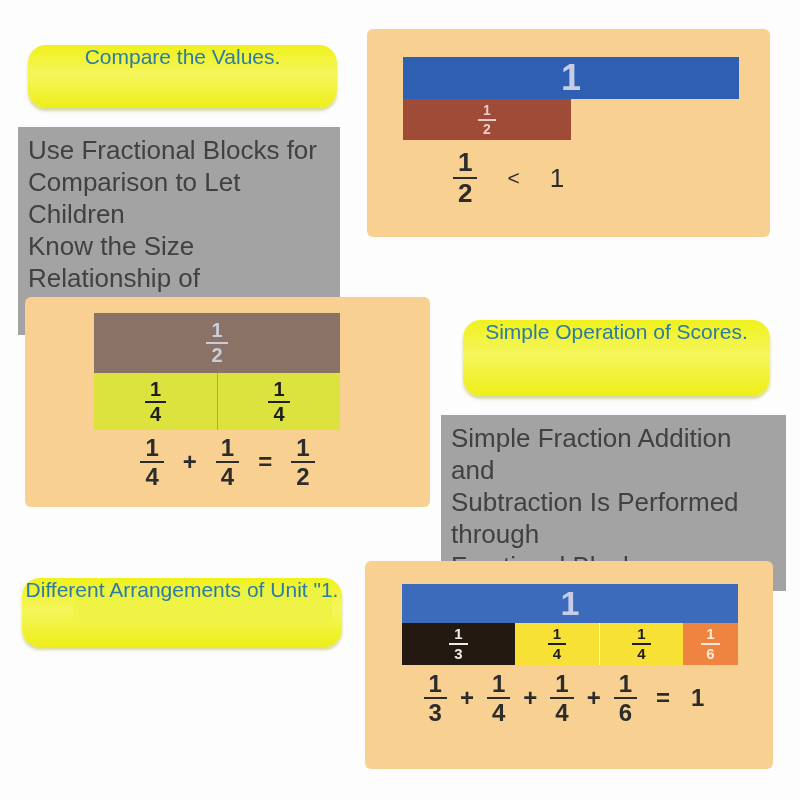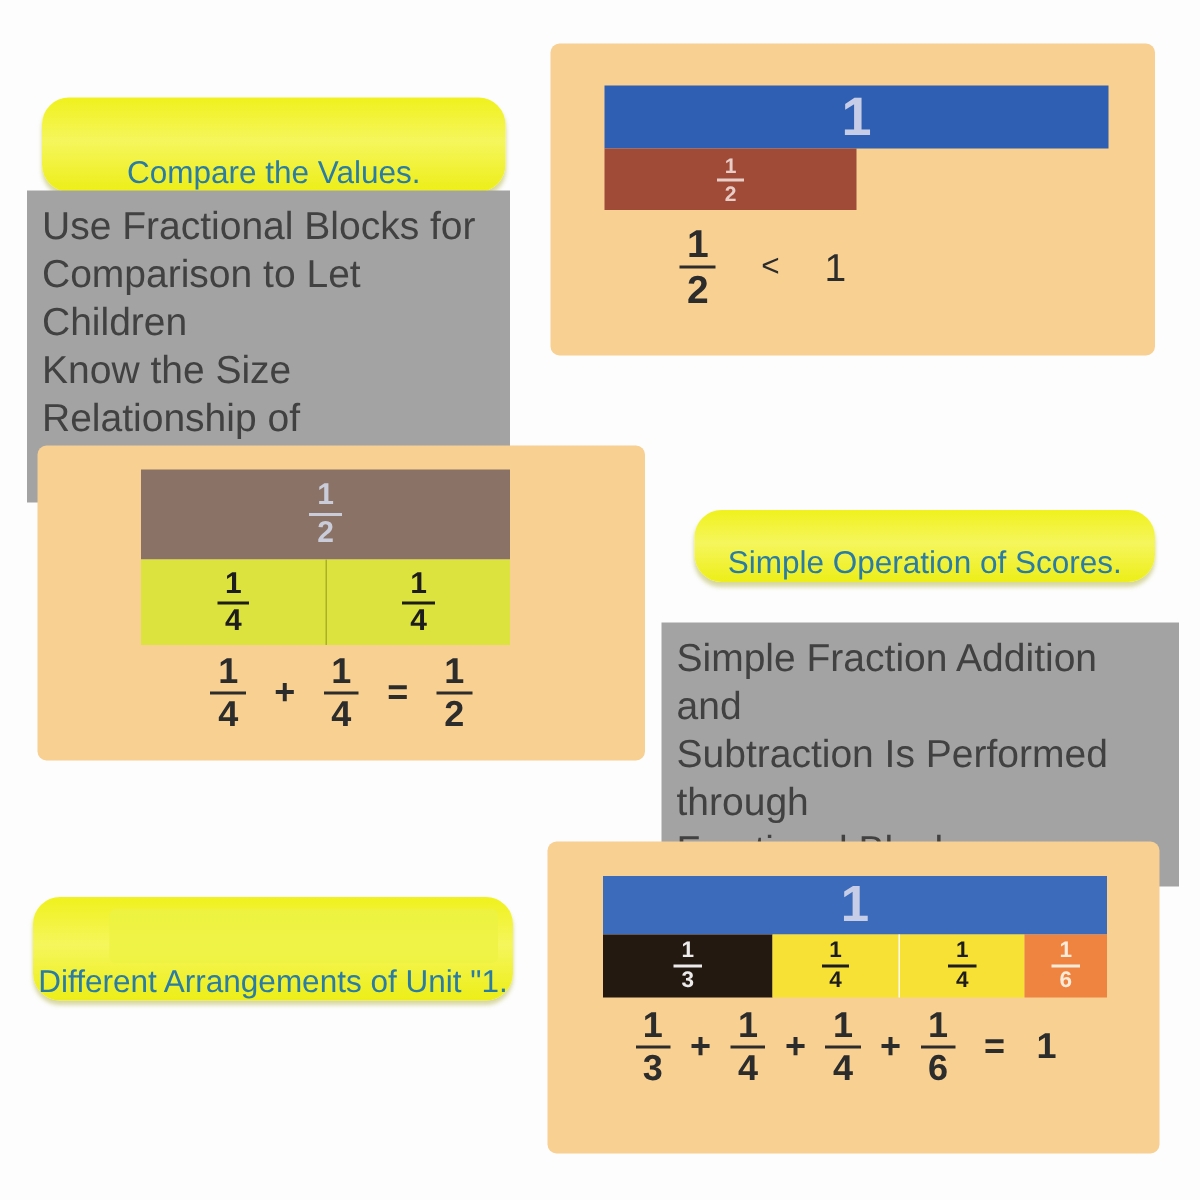--- a/index.html
+++ b/index.html
@@ -5,22 +5,22 @@
   html,body{margin:0;padding:0;}
   body{font-family:"Liberation Sans", sans-serif; background:#ffffff;}
   .stage{position:relative;width:800px;height:800px;background:#fdfdfd;overflow:hidden;}
 
   
   .banner{
     position:absolute;
     background:linear-gradient(180deg,#f0f11c 0%,#f5f65c 46%,#edee17 100%);
     border-radius:18px;
     box-shadow:0 3px 3px rgba(168,168,48,.45);
-    display:flex;align-items:flex-end;justify-content:center;
-    color:#2a7ca4;font-size:21px;margin-top:20px;
+    display:flex;align-items:flex-start;justify-content:center;
+    color:#2a7ca4;font-size:21px;
   }
   .banner .banner-hl{
     position:absolute;left:16%;right:3%;top:12%;height:52%;
     background:#ecf243;border-radius:4px;opacity:.85;
   }
   .banner .banner-label{position:relative;z-index:1;}
 
   
   .desc{
     position:absolute;background:#a3a3a3;color:#414141;
@@ -128,21 +128,21 @@
         <span class="fden">4</span>
       </span>
       <span class="eq-op">=</span>
       <span class="frac">
         <span class="fnum">1</span>
         <span class="fden">2</span>
       </span>
     </div>
   </div>
 
-  <div class="banner" style="left:463px;top:320px;width:307px;height:48px;">
+  <div class="banner" style="left:463px;top:320px;width:307px;height:76px;">
     <span class="banner-label">Simple Operation of Scores.</span>
   </div>
 
   <div class="desc" style="left:441px;top:415px;width:325px;">Simple Fraction Addition and
 Subtraction Is Performed through
 Fractional Blocks.</div>
 
   <div class="banner" style="left:22px;top:578px;width:320px;height:69px;">
     <span class="banner-hl"></span>
     <span class="banner-label">Different Arrangements of Unit "1.</span>

